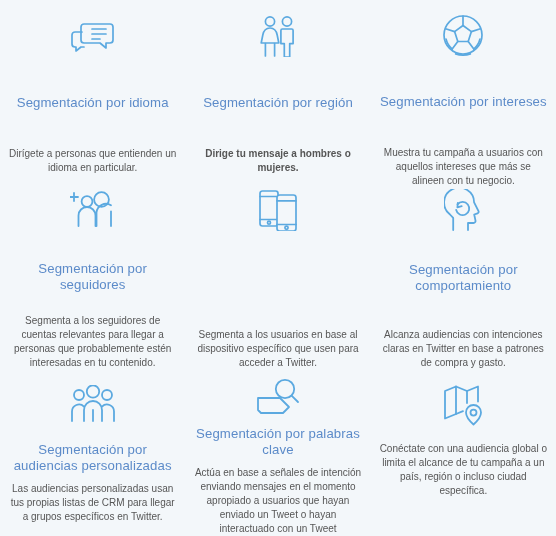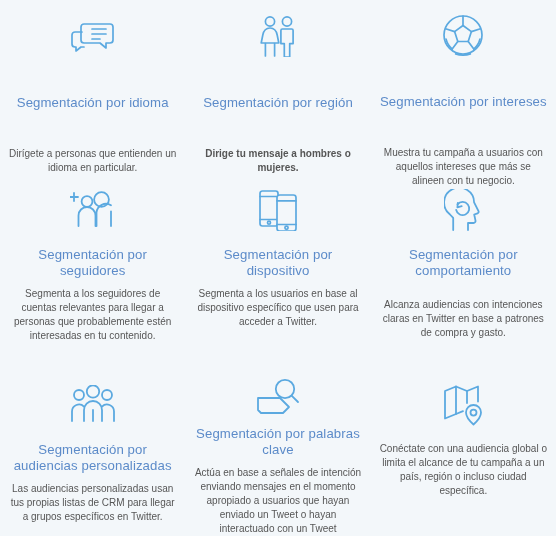--- a/index.html
+++ b/index.html
@@ -21,21 +21,21 @@
   .cell {
     width: 185.333px;
     box-sizing: border-box;
     display: flex;
     flex-direction: column;
     align-items: center;
     padding: 0 8px;
   }
   
   .row1 .cell { height: 175px; padding-top: 14px; gap: 28px; }
-  .row2 .cell { height: 195px; padding-top: 8px; }
+  .row2 .cell { height: 195px; padding-top: 8px; justify-content: space-between; }
   .row3 .cell { height: 166px; padding-top: 8px; }
 
   .icon-wrap {
     height: 54px;
     display: flex;
     align-items: center;
     justify-content: center;
     margin-bottom: 10px;
   }
   .icon-wrap svg {
@@ -129,21 +129,20 @@
       <div class="icon-wrap">
         <svg width="42" height="42" viewBox="0 0 42 42" fill="none" stroke="#5ba9e0" stroke-width="1.7" stroke-linecap="round" stroke-linejoin="round">
           <rect x="3" y="2" width="18" height="35" rx="2.4"></rect>
           <path d="M3 7.5 h18 M3 30.5 h18"></path>
           <circle cx="12" cy="33.7" r="1.5"></circle>
           <rect x="20" y="6" width="19" height="36" rx="2.6" fill="#f3f7fa"></rect>
           <path d="M20 11.8 h19 M20 35.5 h19"></path>
           <circle cx="29.5" cy="38.7" r="1.6"></circle>
         </svg>
       </div>
-      <p class="card-title" style="color: rgb(92, 139, 201);">Segmentación por dispositivo</p>
       <p class="card-desc" style="color: rgb(86, 86, 86);">Segmenta a los usuarios en base al dispositivo específico que usen para acceder a Twitter.</p>
     </div>
 
     <div class="cell cell--wide">
       <div class="icon-wrap">
         <svg width="38" height="42" viewBox="0 0 38 42" fill="none" stroke="#5ba9e0" stroke-width="1.8" stroke-linecap="round" stroke-linejoin="round">
           <path d="M24 41 v-7 h5.5 a2 2 0 0 0 2 -2.4 l-1.3 -6.1 3.4 -1.2 a1.6 1.6 0 0 0 0.9 -2.2 l-4.4 -8.7 A15 15 0 1 0 6 25.5 l3.2 3.4 v12.1"></path>
           <path d="M13.5 15.4 a6.6 6.6 0 1 1 -1.3 5.6"></path>
           <path d="M13.8 14 l-0.4 4.4 4.3 -1.2"></path>
         </svg>

